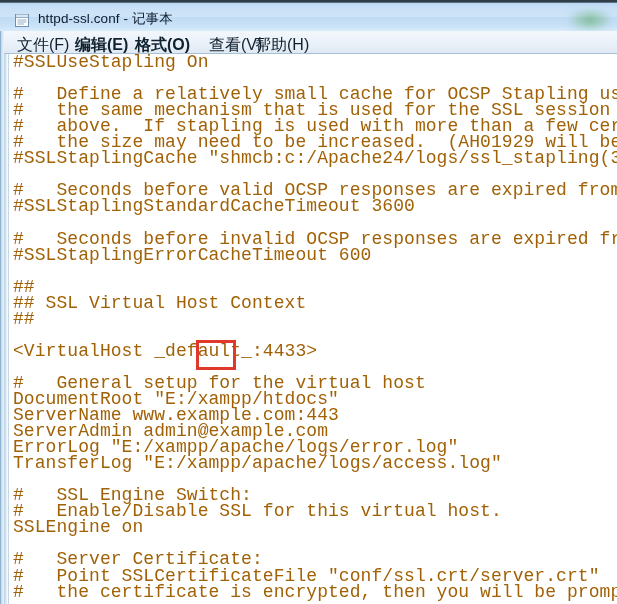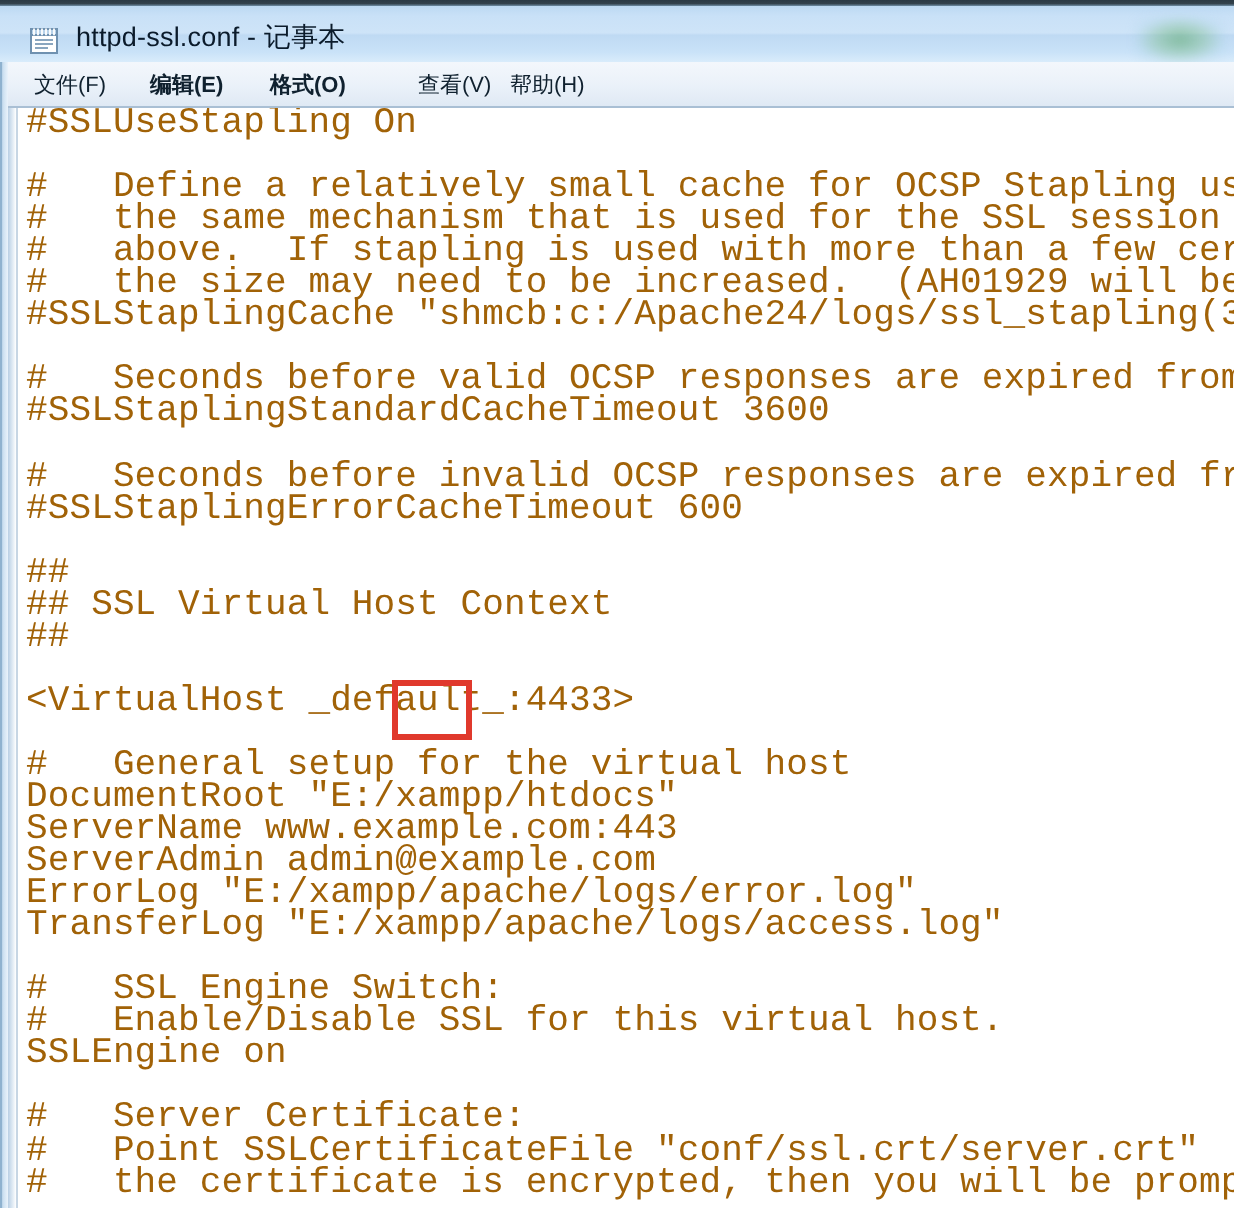--- a/index.html
+++ b/index.html
@@ -95,21 +95,21 @@
     left: 4px; top: 31px;
     width: 613px;
     height: 23px;
     background: linear-gradient(to bottom, #f3f7fc 0%, #eaf1f9 55%, #dfe9f4 100%);
     border-bottom: 1px solid #a9bfd4;
     box-sizing: border-box;
   }
   .menu-item {
     position: absolute;
     top: 3px;
-    font-size: 11px;
+    font-size: 16px;
     color: #10212f;
     padding: 1px 5px;
     white-space: nowrap;
     cursor: default;
   }
 
   
   #textarea-wrap {
     position: absolute;
     left: 4px; top: 54px;

